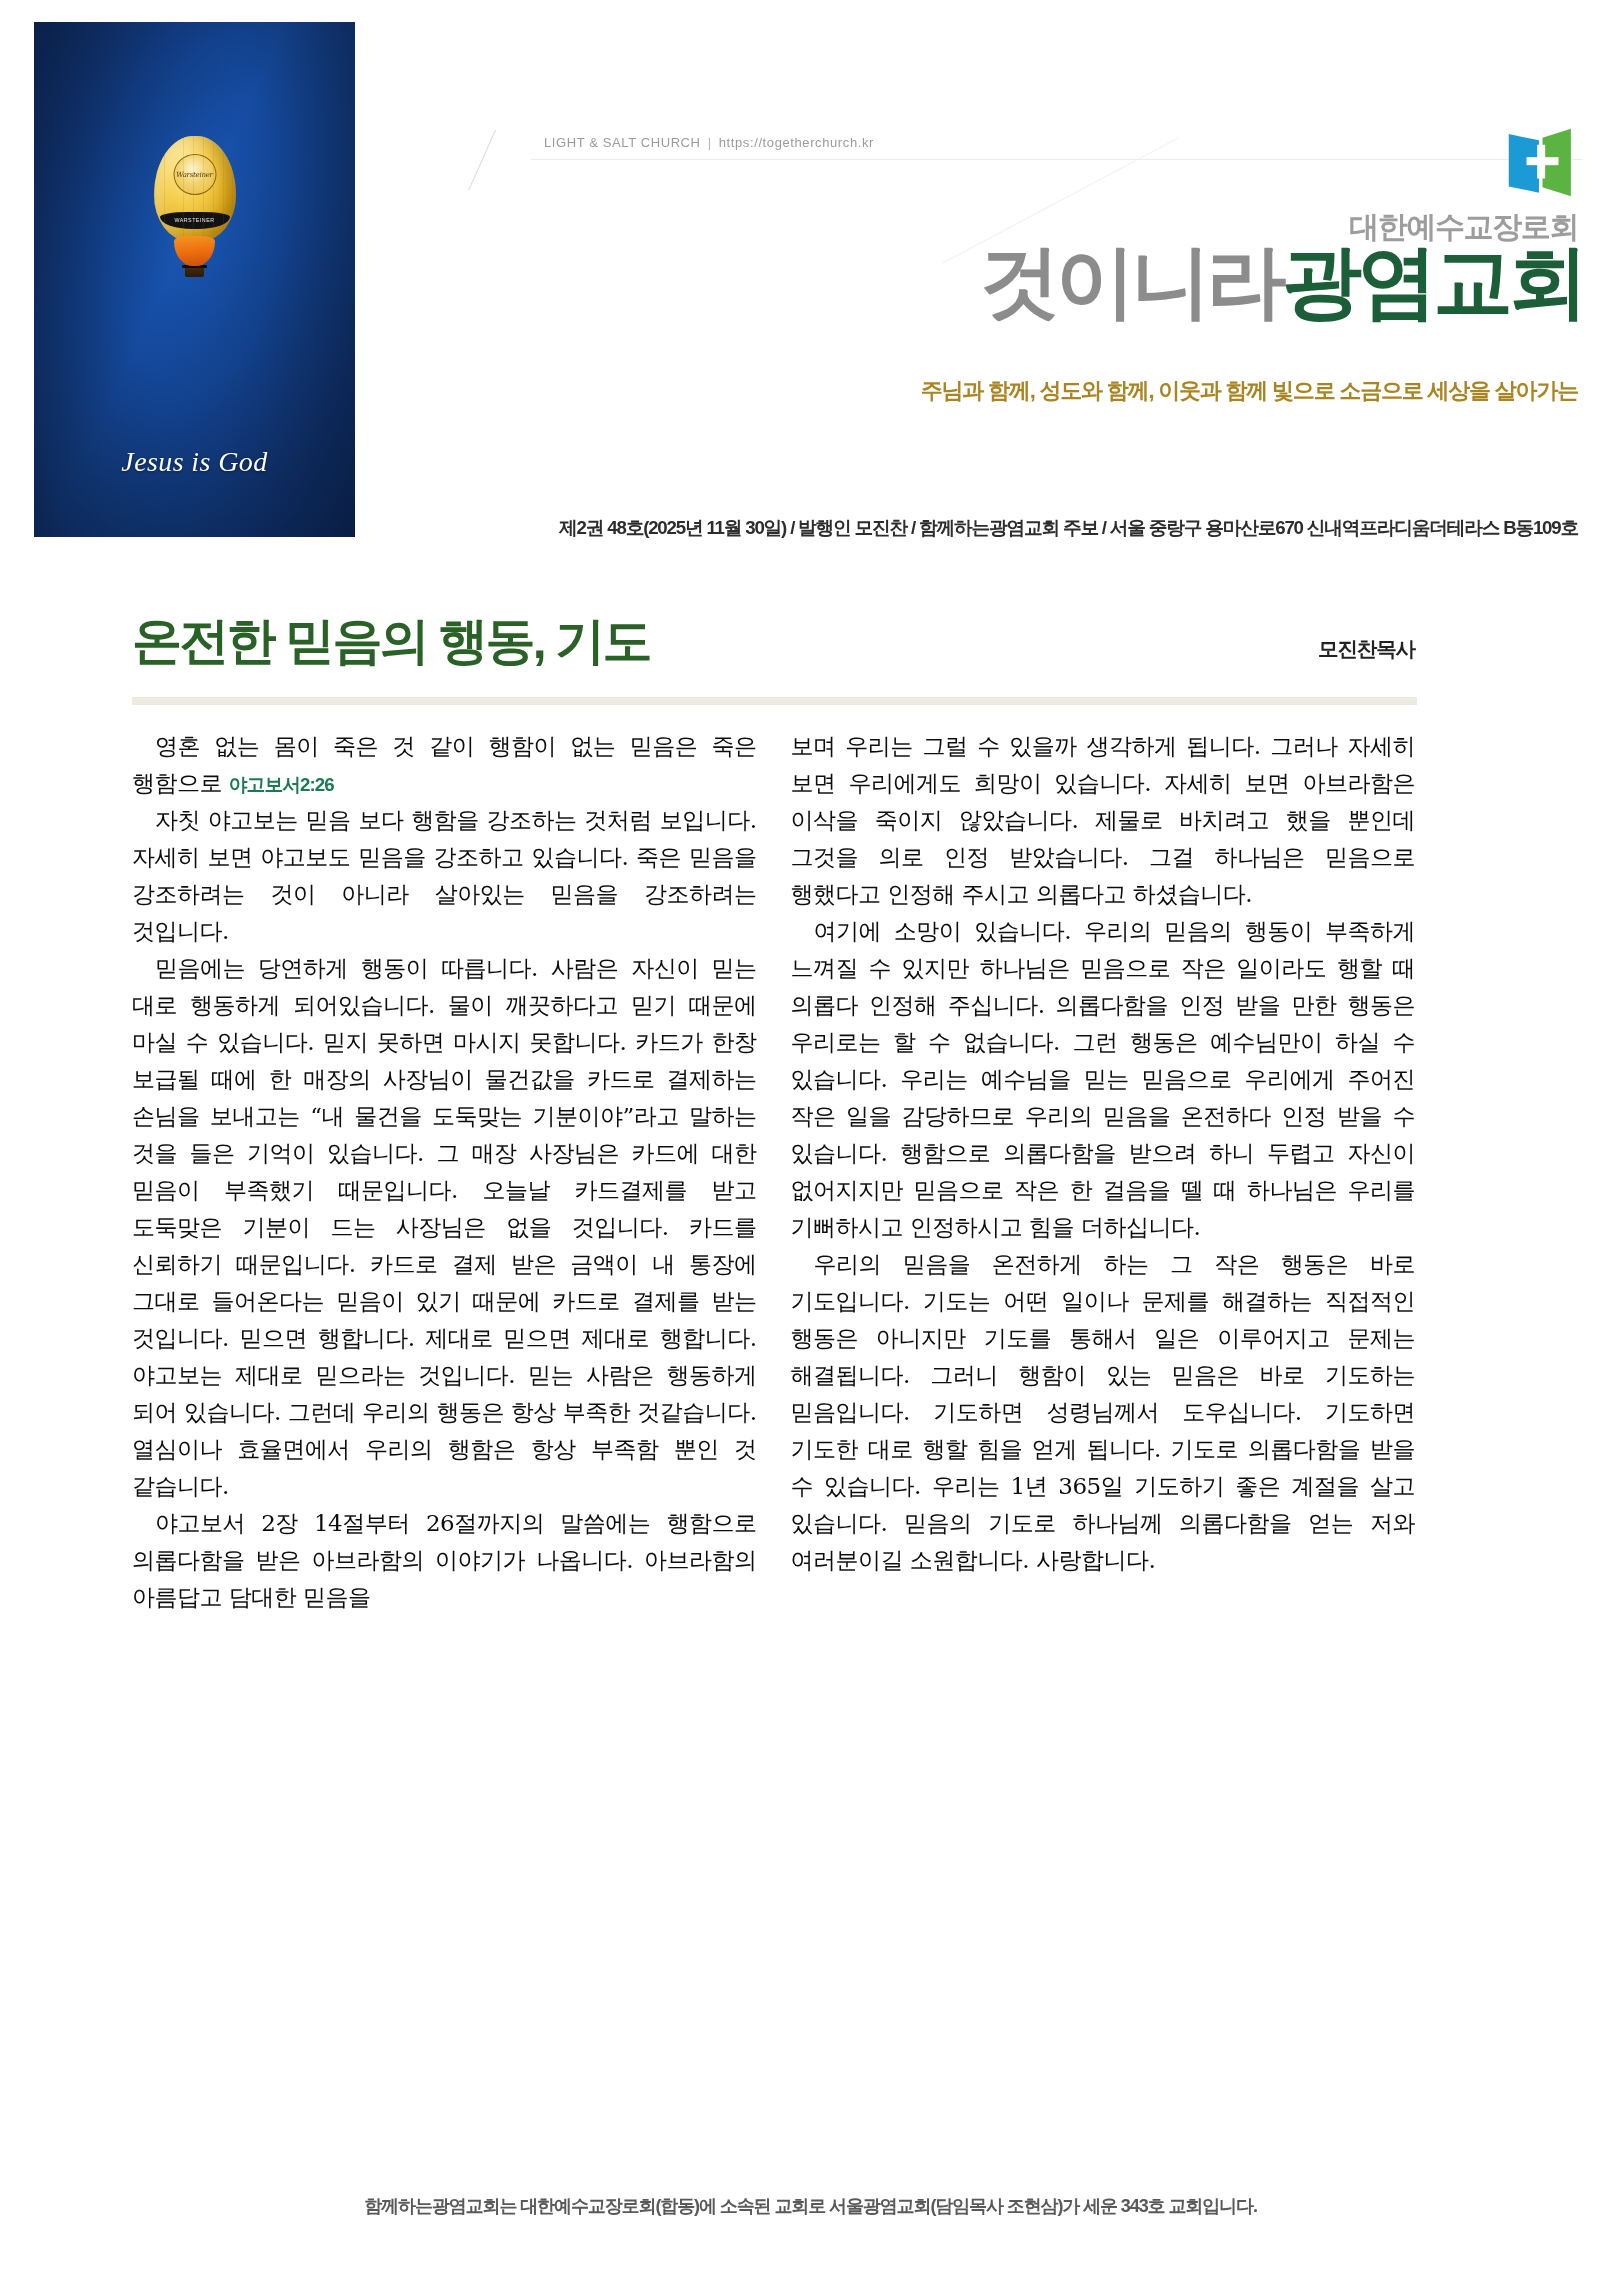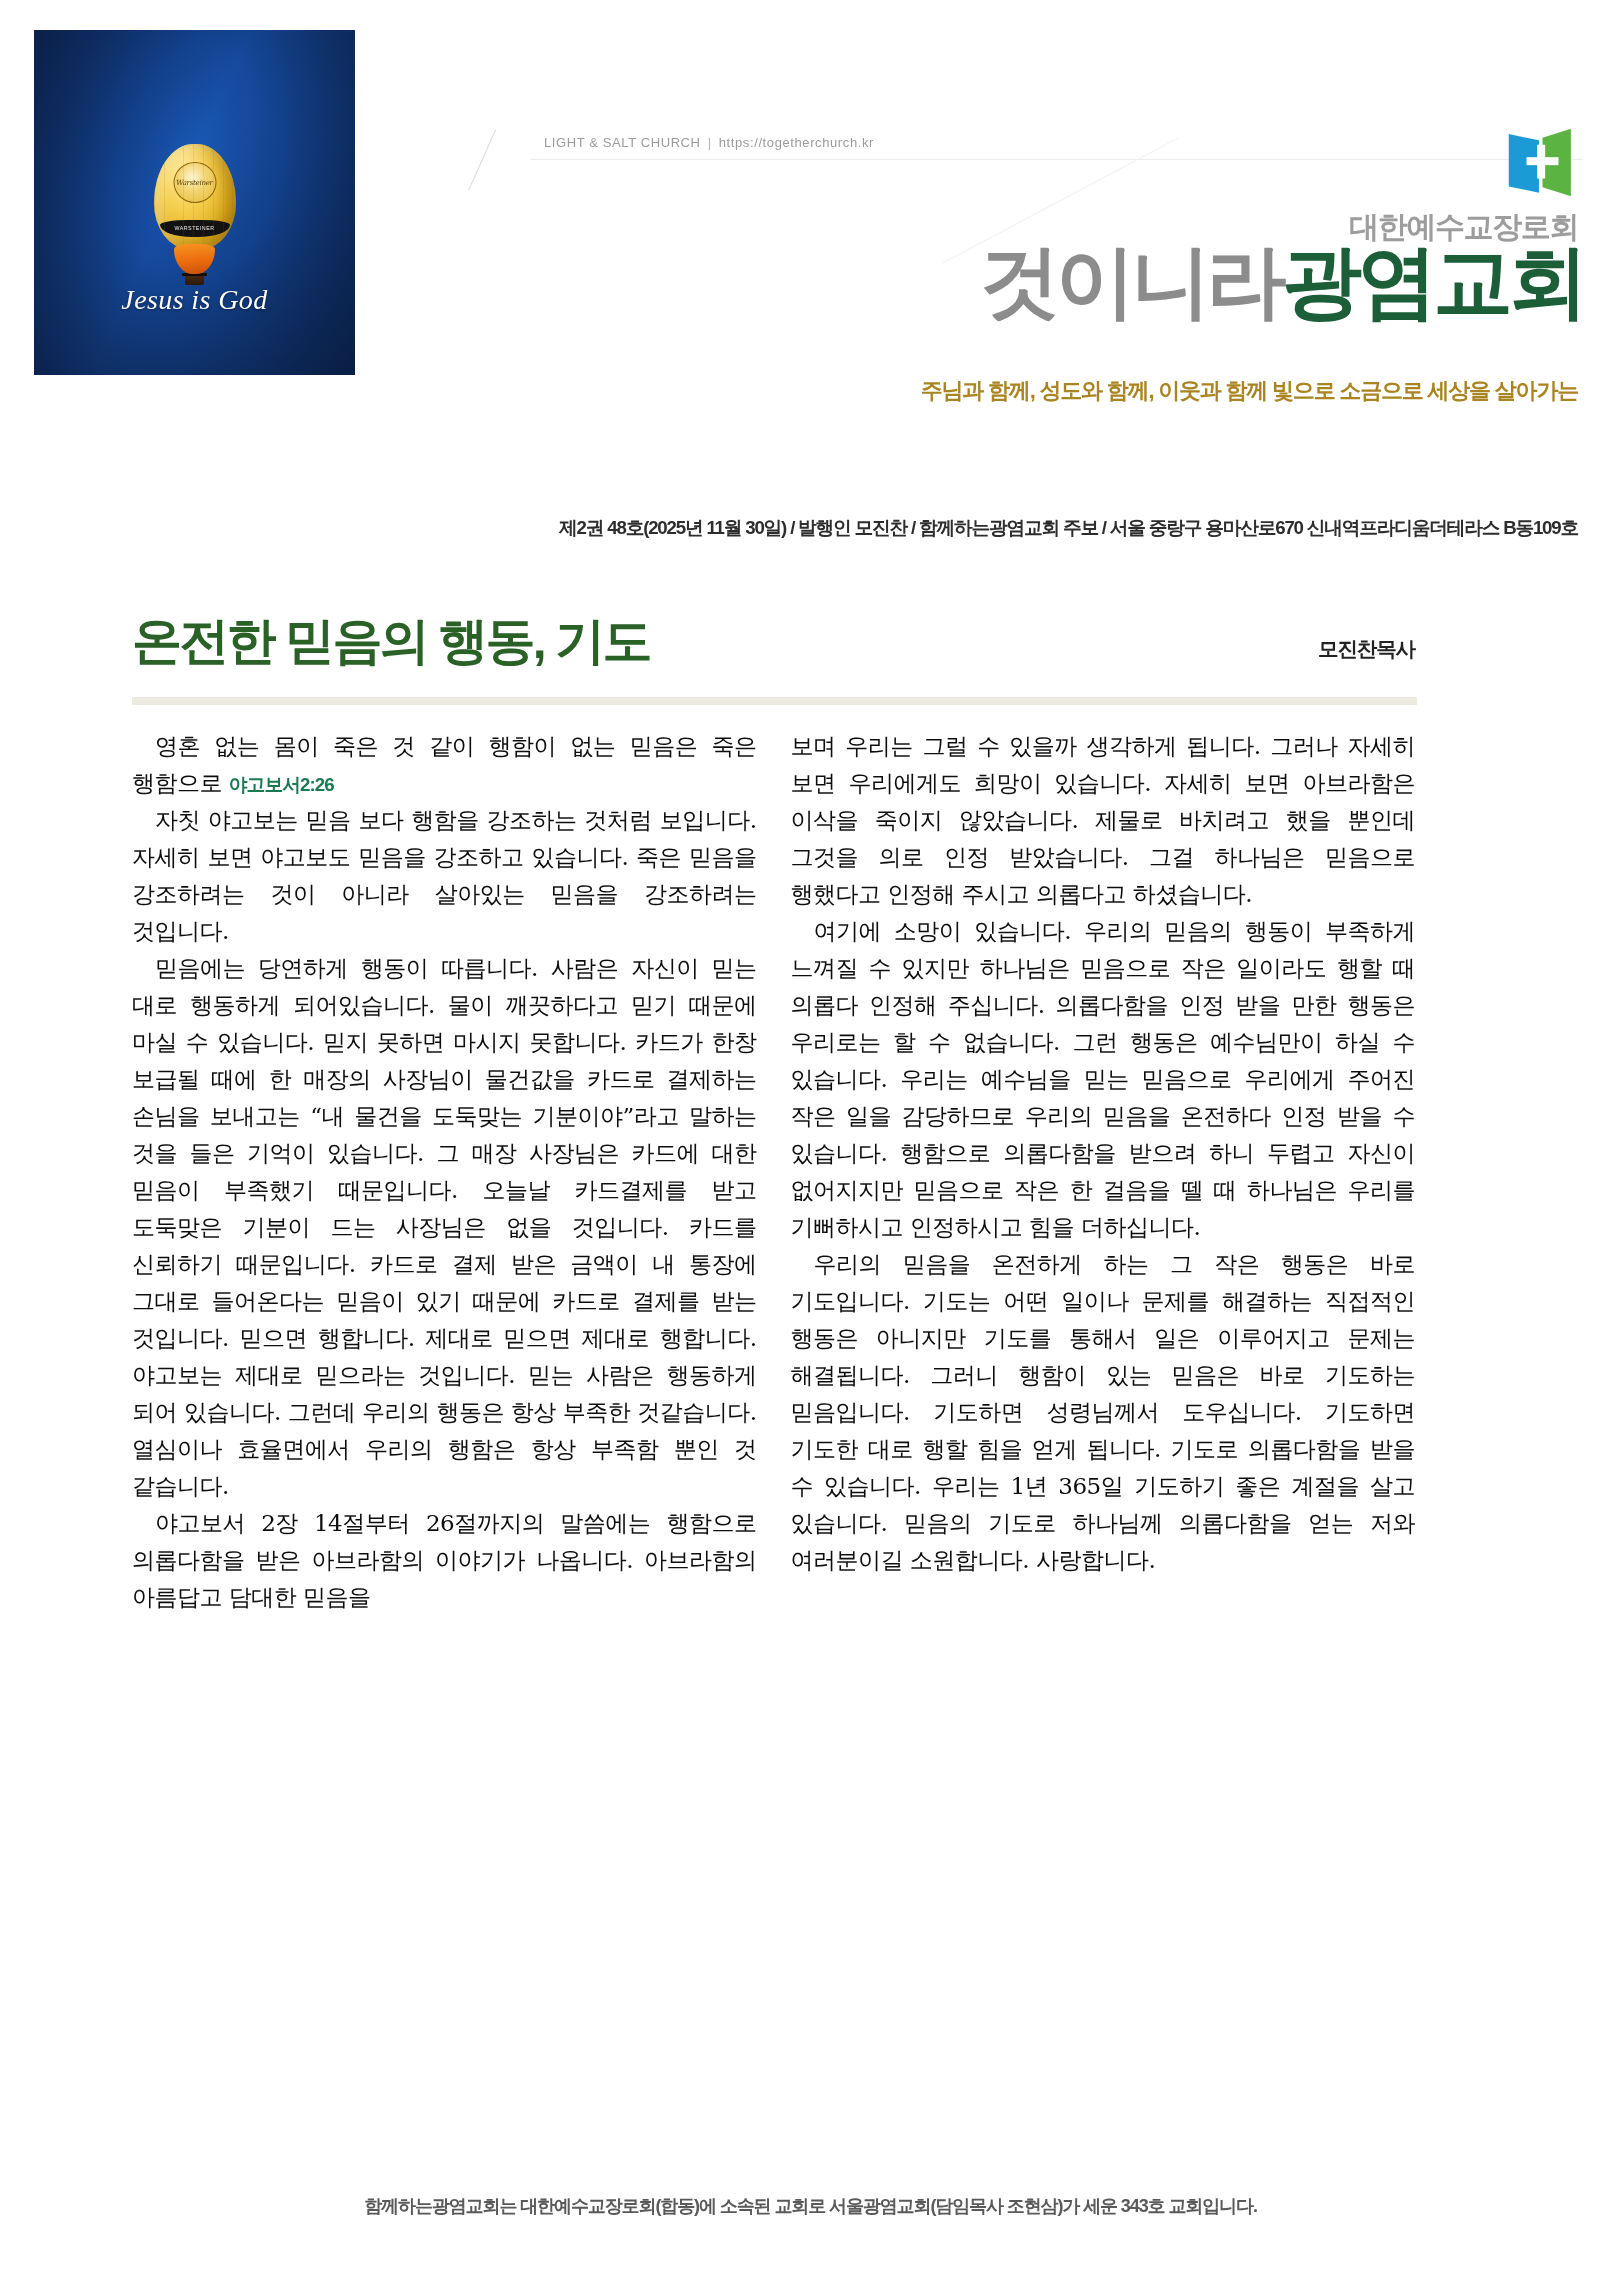--- a/index.html
+++ b/index.html
@@ -16,23 +16,23 @@
   
   .header {
     position: relative;
     height: 499px;
   }
 
   
   .balloon-panel {
     position: absolute;
     left: 34px;
-    top: 30px;
+    top: 22px;
     width: 321px;
-    height: 345px;
+    height: 515px;
     background:
       radial-gradient(ellipse at 50% 38%, #1a59b8 0%, #154a9e 38%, #10346f 72%, #0b2450 100%),
       linear-gradient(160deg, #15397a 0%, #1356b0 45%, #0e2a5c 100%);
     overflow: hidden;
   }
   .balloon-panel::before {
     content: "";
     position: absolute;
     inset: 0;
     background: linear-gradient(115deg, rgba(10,28,66,.75) 0%, rgba(20,80,175,0) 45%, rgba(8,24,58,.55) 100%);

